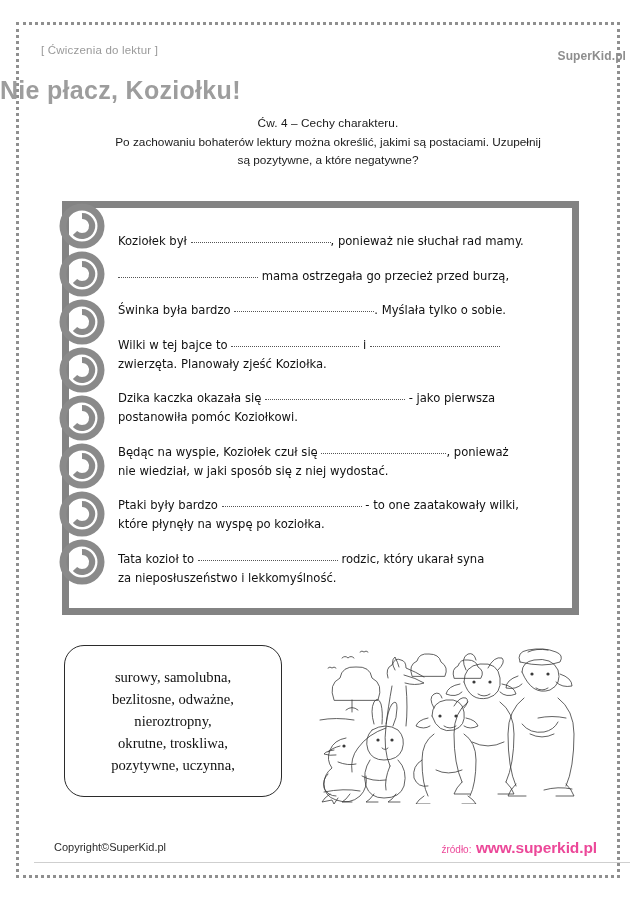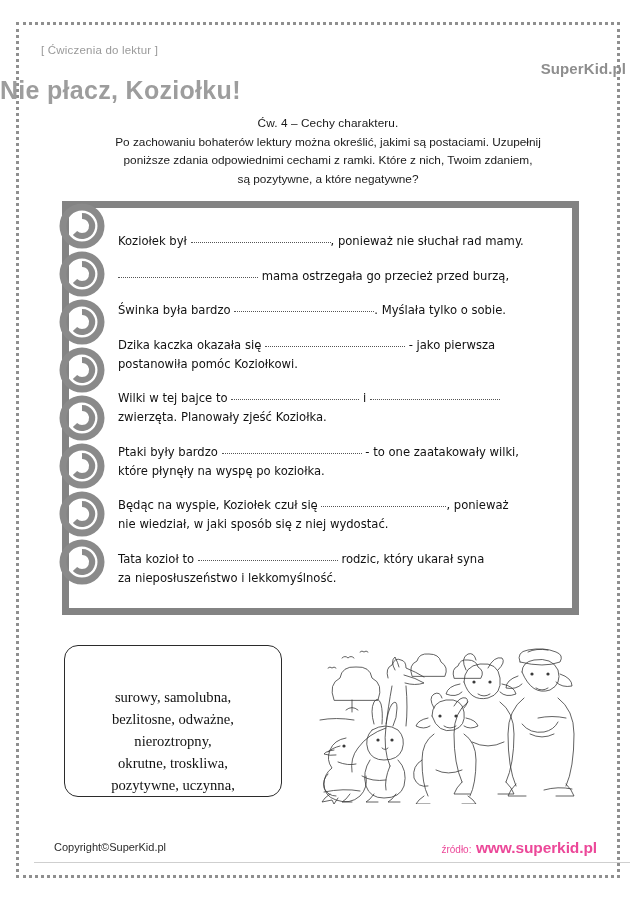--- a/index.html
+++ b/index.html
@@ -34,22 +34,22 @@
     left: 41px;
     top: 44px;
     font-size: 11.5px;
     color: #9a9a9a;
     letter-spacing: 0.2px;
     white-space: nowrap;
   }
   .brand {
     position: absolute;
     right: 38px;
-    top: 60px;
-    font-size: 15px;
+    top: 49px;
+    font-size: 12px;
     font-weight: bold;
     color: #8e8e8e;
     letter-spacing: 0.1px;
     white-space: nowrap;
   }
   .title {
     position: absolute;
     left: 0;
     right: 0;
     top: 76px;
@@ -112,24 +112,24 @@
 
   
   .wordbank {
     position: absolute;
     left: 64px;
     top: 645px;
     width: 218px;
     height: 152px;
     box-sizing: border-box;
     border: 1.3px solid #2b2b2b;
-    border-radius: 14px;
+    border-radius: 20px;
     background: #ffffff;
     display: flex;
-    align-items: flex-end;
+    align-items: center;
     justify-content: center;
   }
   .wordbank-text {
     font-family: "Liberation Serif", serif;
     font-size: 14.6px;
     line-height: 22px;
     text-align: center;
     color: #111111;
     padding: 0 10px;
   }
@@ -182,21 +182,20 @@
 
   <div class="page-border"></div>
 
   <div class="kicker">[ Ćwiczenia do lektur ]</div>
   <div class="brand">SuperKid.pl</div>
   <div class="title">Nie płacz, Koziołku!</div>
 
   <div class="instructions">
     <div class="line1">Ćw. 4 – Cechy charakteru.</div>
     <div>Po zachowaniu bohaterów lektury można określić, jakimi są postaciami. Uzupełnij</div>
-    <div>poniższe zdania odpowiednimi cechami z ramki. Które z nich, Twoim zdaniem,</div>
     <div>są pozytywne, a które negatywne?</div>
   </div>
 
   <div class="frame"></div>
 
   <div class="spiral-col">
     <svg viewBox="0 0 56 420" xmlns="http://www.w3.org/2000/svg" aria-hidden="true">
       <g id="spirals" fill="none" stroke="#8a8a8a" stroke-width="7">
         <g>
           <circle cx="26" cy="28" r="19"></circle>
@@ -238,34 +237,34 @@
     <div class="ex-item">
       <span>Koziołek był </span><span class="blank" style="width:140px"></span><span>, ponieważ nie słuchał rad mamy.</span>
     </div>
     <div class="ex-item">
       <span></span><span class="blank" style="width:140px"></span><span> mama ostrzegała go przecież przed burzą,</span>
     </div>
     <div class="ex-item">
       <span>Świnka była bardzo </span><span class="blank" style="width:140px"></span><span>. Myślała tylko o sobie.</span>
     </div>
     <div class="ex-item">
+      <span>Wilki w tej bajce to </span><span class="blank" style="width:128px"></span><span> i </span><span class="blank" style="width:130px"></span><br>
+      <span>zwierzęta. Planowały zjeść Koziołka.</span>
+    </div>
+    <div class="ex-item">
       <span>Dzika kaczka okazała się </span><span class="blank" style="width:140px"></span><span> - jako pierwsza</span><br>
       <span>postanowiła pomóc Koziołkowi.</span>
     </div>
     <div class="ex-item">
-      <span>Wilki w tej bajce to </span><span class="blank" style="width:128px"></span><span> i </span><span class="blank" style="width:130px"></span><br>
-      <span>zwierzęta. Planowały zjeść Koziołka.</span>
+      <span>Będąc na wyspie, Koziołek czuł się </span><span class="blank" style="width:125px"></span><span>, ponieważ</span><br>
+      <span>nie wiedział, w jaki sposób się z niej wydostać.</span>
     </div>
     <div class="ex-item">
       <span>Ptaki były bardzo </span><span class="blank" style="width:140px"></span><span> - to one zaatakowały wilki,</span><br>
       <span>które płynęły na wyspę po koziołka.</span>
-    </div>
-    <div class="ex-item">
-      <span>Będąc na wyspie, Koziołek czuł się </span><span class="blank" style="width:125px"></span><span>, ponieważ</span><br>
-      <span>nie wiedział, w jaki sposób się z niej wydostać.</span>
     </div>
     <div class="ex-item">
       <span>Tata kozioł to </span><span class="blank" style="width:140px"></span><span> rodzic, który ukarał syna</span><br>
       <span>za nieposłuszeństwo i lekkomyślność.</span>
     </div>
   </div>
 
   <div class="wordbank">
     <div class="wordbank-text">
       <div>surowy, samolubna,</div>

